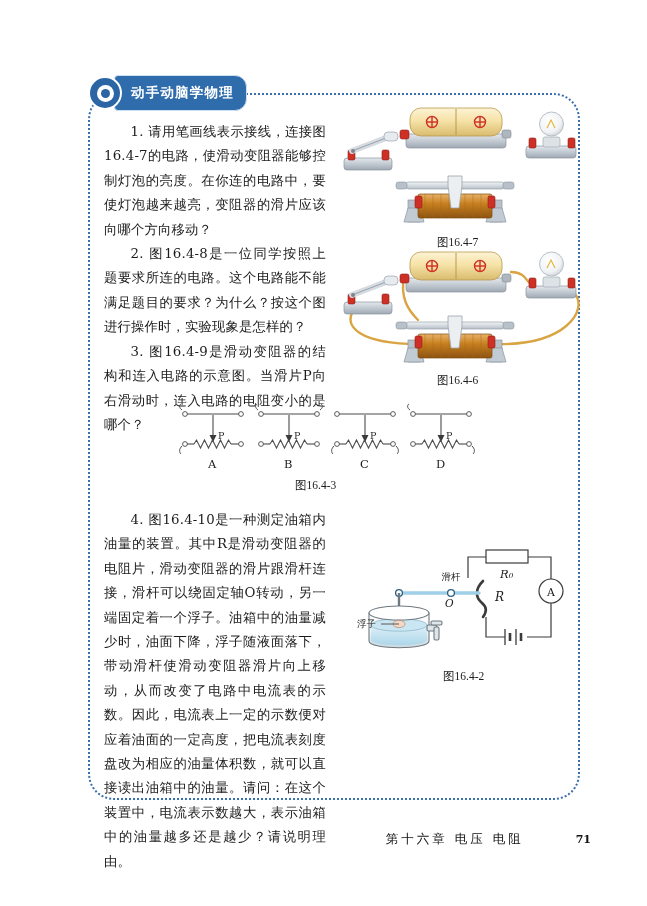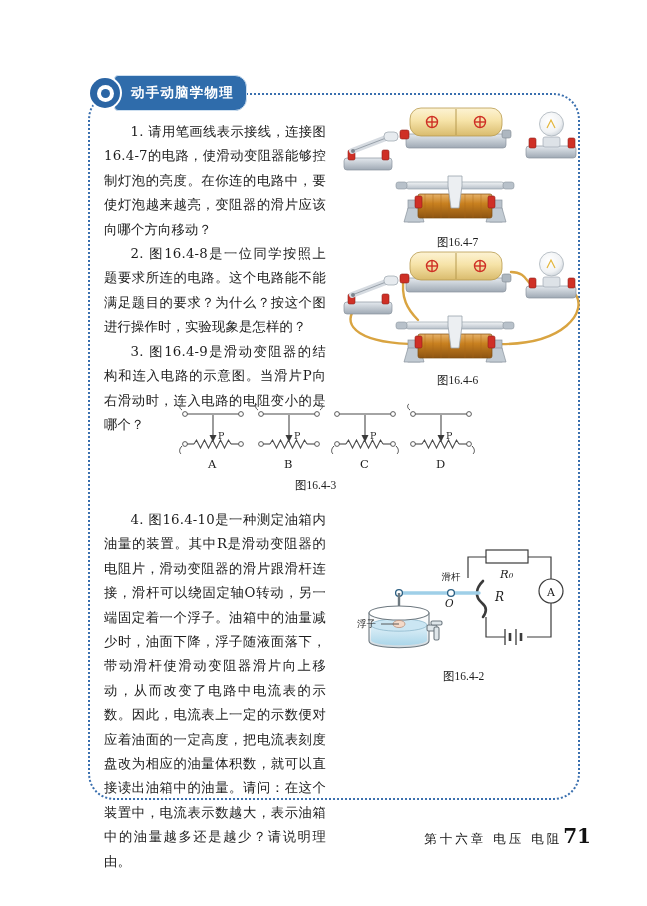--- a/index.html
+++ b/index.html
@@ -101,28 +101,29 @@
   .figwrap { position:absolute; }
   #fig-1647 { left: 330px; top: 104px; width: 250px; height: 128px; }
   #fig-1648 { left: 330px; top: 248px; width: 250px; height: 122px; }
   #fig-1649 { left: 175px; top: 406px; width: 300px; height: 70px; }
   #fig-16410{ left: 355px; top: 545px; width: 228px; height: 120px; }
 
   
   #footer {
     position:absolute;
     right: 56px; bottom: 58px;
-    display:flex; align-items:baseline; gap: 1px;
+    display:flex; align-items:baseline; gap: 28px;
     font-size: 12.5px;
     color:#111;
   }
   #footer .chap { letter-spacing: 3px; }
   #footer .pageno {
-    font-size: 20px; font-weight:600;
+    font-size: 11px; font-weight:600;
     font-family:"DejaVu Serif","Liberation Serif",serif;
+    margin-left:24px;
   }
   svg { display:block; overflow: visible; }
 </style>
 </head>
 <body>
 
 <div id="dotted-frame"></div>
 
 <div id="header-badge">
   <div id="badge-target">

